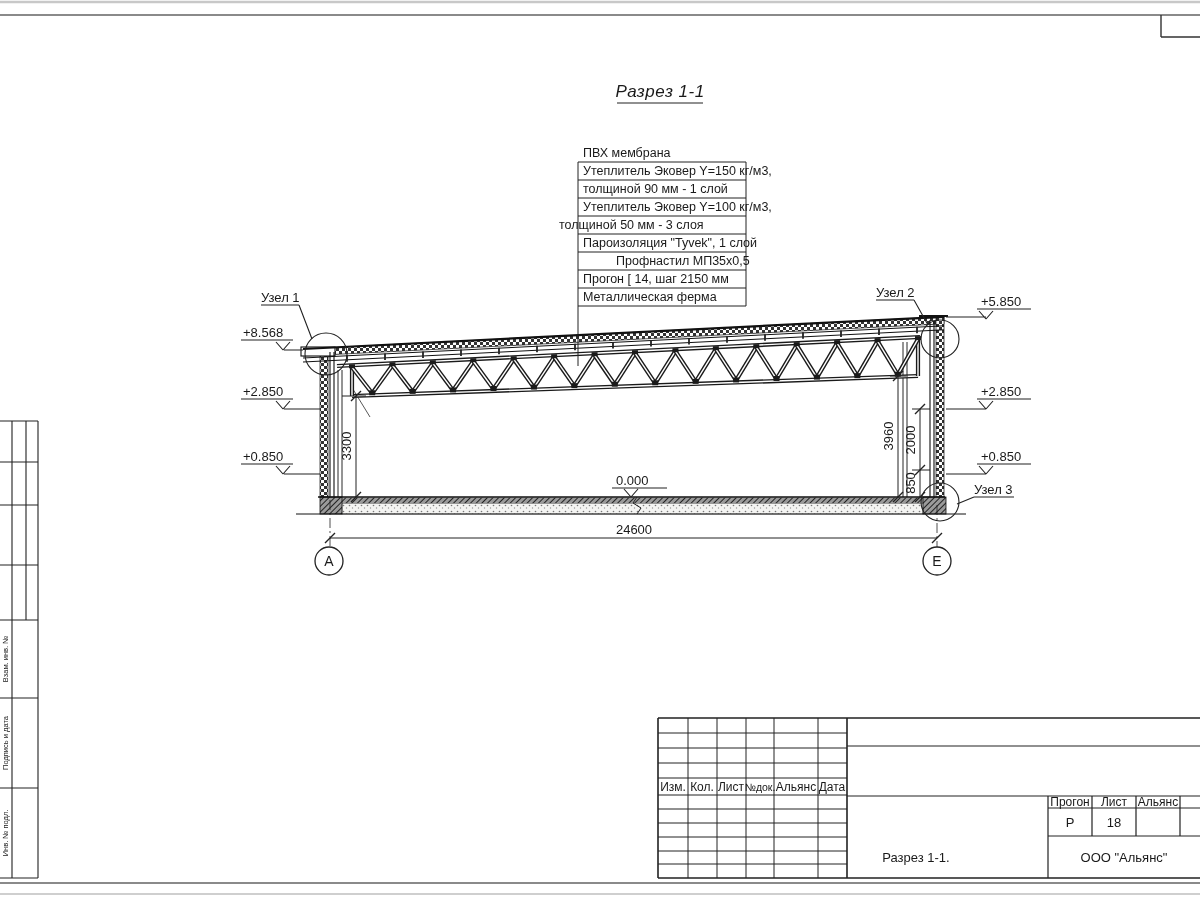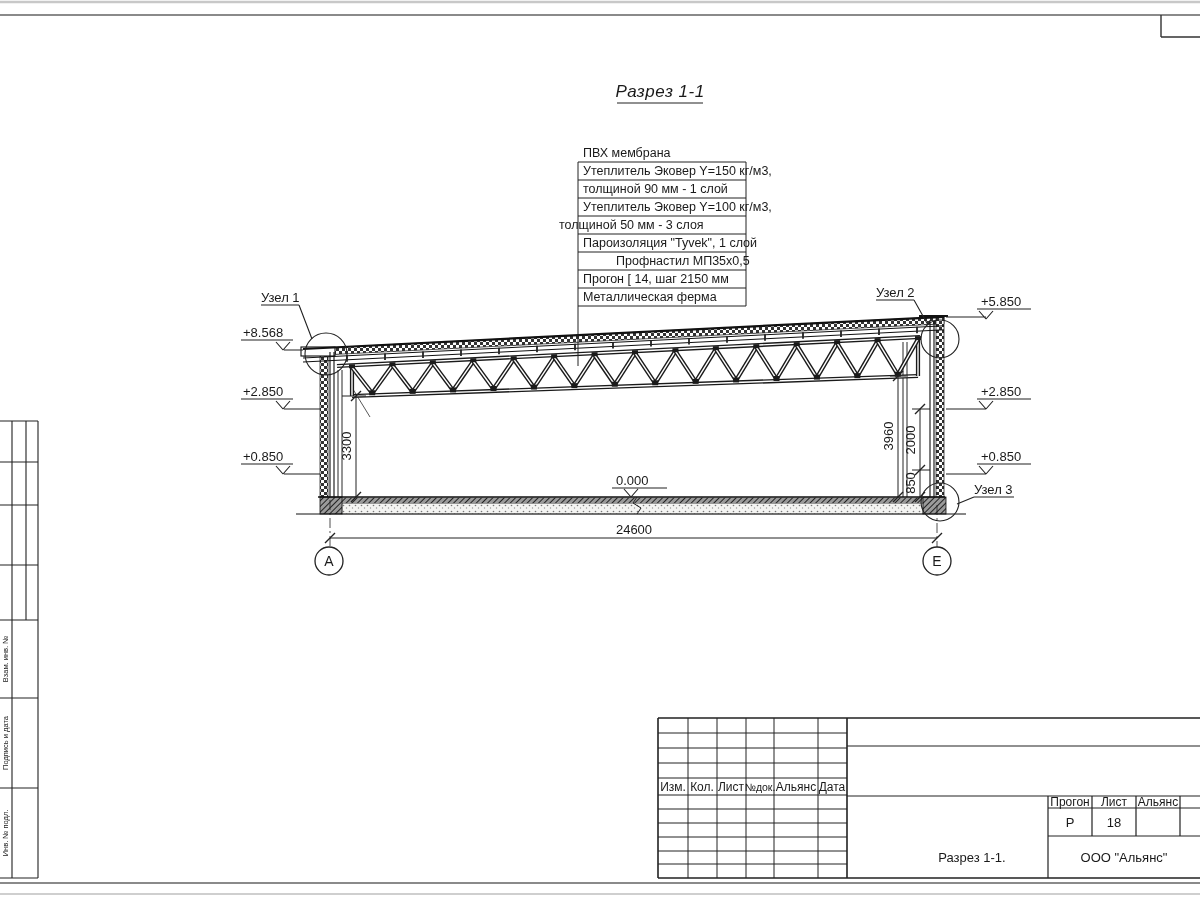--- a/index.html
+++ b/index.html
@@ -282,20 +282,20 @@
   <div class="lbl tb ctr" style="left:731px;top:787px">Лист</div>
   <div class="lbl tbs ctr" style="left:760px;top:787px">№док.</div>
   <div class="lbl tb ctr" style="left:796px;top:787px">Альянс</div>
   <div class="lbl tb ctr" style="left:832px;top:787px">Дата</div>
   <div class="lbl tb ctr" style="left:1070px;top:802px">Прогон</div>
   <div class="lbl tb ctr" style="left:1114px;top:802px">Лист</div>
   <div class="lbl tb ctr" style="left:1158px;top:802px">Альянс</div>
   <div class="lbl ctr" style="left:1070px;top:823px">Р</div>
   <div class="lbl ctr" style="left:1114px;top:823px">18</div>
   <div class="lbl ctr" style="left:1170px;top:823px"></div>
-  <div class="lbl ctr" style="left:972px;top:858px">Разрез 1-1.</div>
+  <div class="lbl ctr" style="left:916px;top:858px">Разрез 1-1.</div>
   <div class="lbl ctr" style="left:1124px;top:858px">ООО "Альянс"</div>
 
   <div class="lbl strip" style="left:6px;top:659px">Взам. инв. №</div>
   <div class="lbl strip" style="left:6px;top:743px">Подпись и дата</div>
   <div class="lbl strip" style="left:6px;top:833px">Инв. № подл.</div>
 
 </div>
 
 </body></html>

